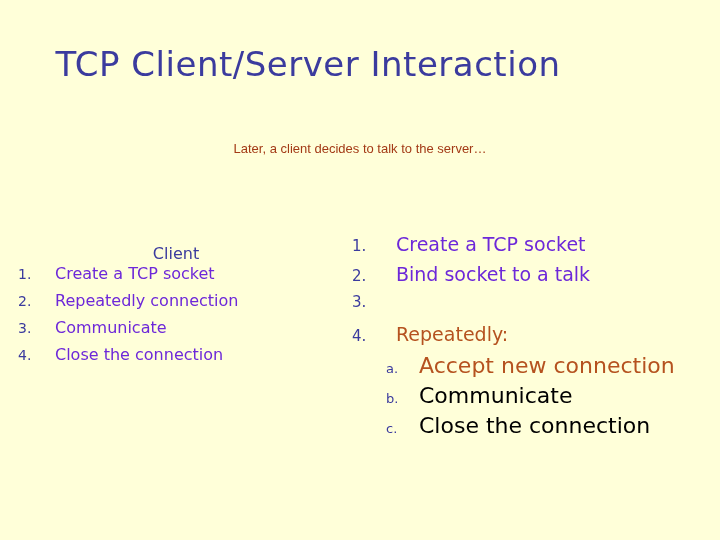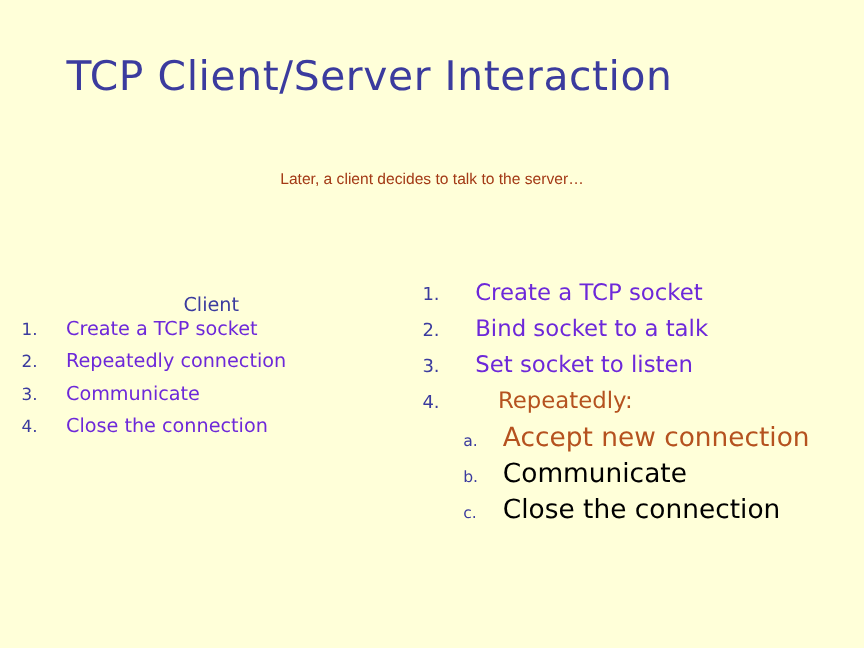--- a/index.html
+++ b/index.html
@@ -95,21 +95,20 @@
     font-family: "DejaVu Sans", sans-serif;
     flex: none;
     text-align: left;
   }
   .step-text {
     font-family: "DejaVu Sans", sans-serif;
     color: #6d28d9;
   }
   .step-text.accent {
     color: #b5521f;
-    margin-left: 19px;
   }
 
   
   .col-client .step {
     height: 27px;
     padding-left: 18px;
   }
   .col-client .step-num {
     font-size: 14px;
     width: 37px;
@@ -196,21 +195,20 @@
       <li class="step">
         <span class="step-num">1.</span>
         <span class="step-text">Create a TCP socket</span>
       </li>
       <li class="step">
         <span class="step-num">2.</span>
         <span class="step-text">Bind socket to a talk</span>
       </li>
       <li class="step">
         <span class="step-num">3.</span>
-        <span class="step-text">Set socket to listen</span>
       </li>
       <li class="step">
         <span class="step-num">4.</span>
         <span class="step-text accent">Repeatedly:</span>
       </li>
     </ul>
     <ul class="substeps">
       <li class="substep">
         <span class="substep-marker">a.</span>
         <span class="substep-text accent">Accept new connection</span>

